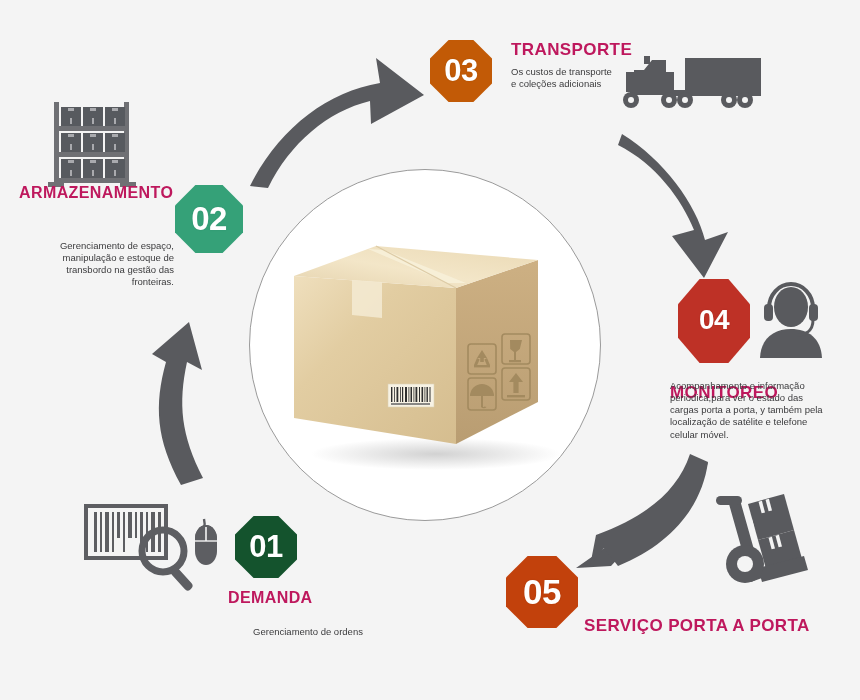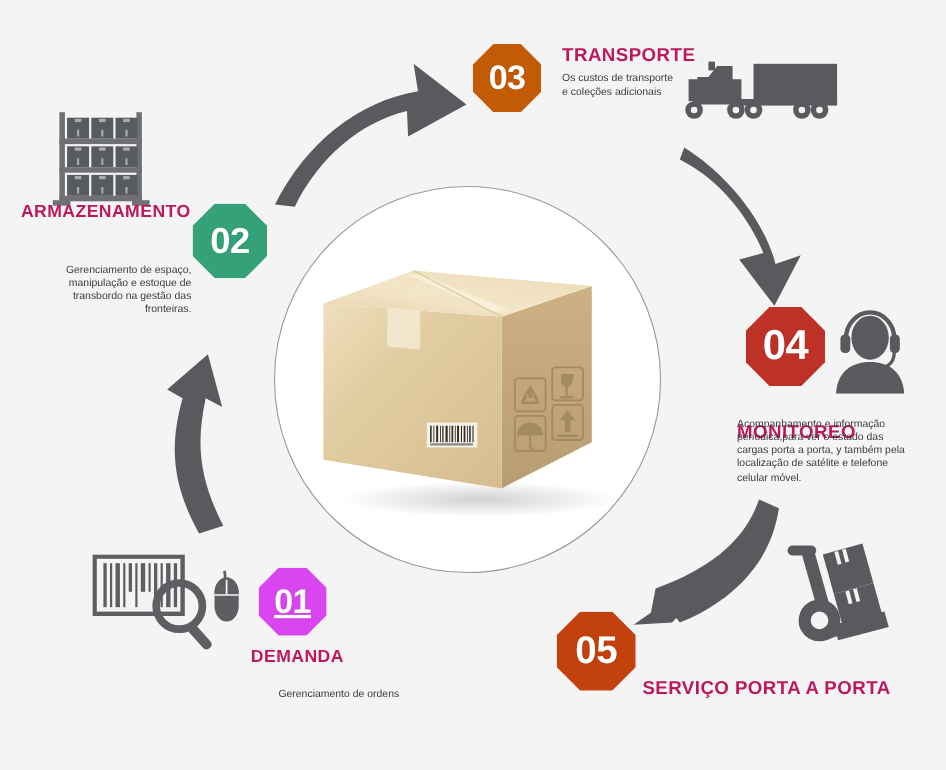--- a/index.html
+++ b/index.html
@@ -204,21 +204,21 @@
   <div class="abs mouse-icon" style="left:191px;top:517px;width:30px;height:50px;">
     <svg width="30" height="52" viewBox="0 0 30 52">
       <path d="M13 2 C 14 6, 14 8, 13 11" stroke="#5d5e62" stroke-width="2.4" fill="none"></path>
       <path d="M4 22 a11 14 0 0 1 22 0 v12 a11 14 0 0 1 -22 0 z" fill="#5d5e62"></path>
       <path d="M4 22 a11 14 0 0 1 22 0 z" fill="#5d5e62"></path>
       <line x1="15" y1="10" x2="15" y2="24" stroke="#f4f4f4" stroke-width="1.6"></line>
       <line x1="4" y1="24" x2="26" y2="24" stroke="#f4f4f4" stroke-width="1.4"></line>
     </svg>
   </div>
 
-  <div class="abs octagon" style="left:235px;top:516px;width:62px;height:62px;background:#d946ef;font-size:31px;text-decoration:underline;">
+  <div class="abs octagon" style="left:235px;top:516px;width:62px;height:62px;background:#14532d;font-size:31px;">
     <span>01</span>
   </div>
   <div class="abs step-title" style="left:228px;top:589px;width:160px;font-size:16px;">DEMANDA</div>
   <div class="abs step-desc" style="left:198px;top:610px;width:220px;text-align:center;font-size:9.5px;margin-top:16px;">Gerenciamento de ordens</div>
 
   <div class="abs" style="left:46px;top:100px;width:96px;height:88px;">
     <svg width="96" height="90" viewBox="0 0 96 90">
       <g fill="#6f7074">
         <rect x="8" y="2" width="5" height="84"></rect>
         <rect x="78" y="2" width="5" height="84"></rect>
@@ -296,21 +296,21 @@
       <g fill="#f4f4f4">
         <circle cx="17" cy="46" r="3"></circle>
           <circle cx="55" cy="46" r="3"></circle>
           <circle cx="71" cy="46" r="3"></circle>
         <circle cx="115" cy="46" r="3"></circle>
           <circle cx="131" cy="46" r="3"></circle>
       </g>
     </svg>
   </div>
 
-  <div class="abs octagon" style="left:678px;top:279px;width:72px;height:72px;background:#be3126;font-size:38px;">
+  <div class="abs octagon" style="left:678px;top:279px;width:72px;height:84px;background:#be3126;font-size:28px;">
     <span>04</span>
   </div>
   <div class="abs" style="left:754px;top:280px;width:72px;height:76px;">
     <svg width="74" height="78" viewBox="0 0 74 78">
       <g fill="#595a5e">
 
         <ellipse cx="37" cy="27" rx="17" ry="20"></ellipse>
 
         <path d="M6 78 C 7 58, 20 49, 37 49 C 54 49, 67 58, 68 78 Z"></path>
       </g>

